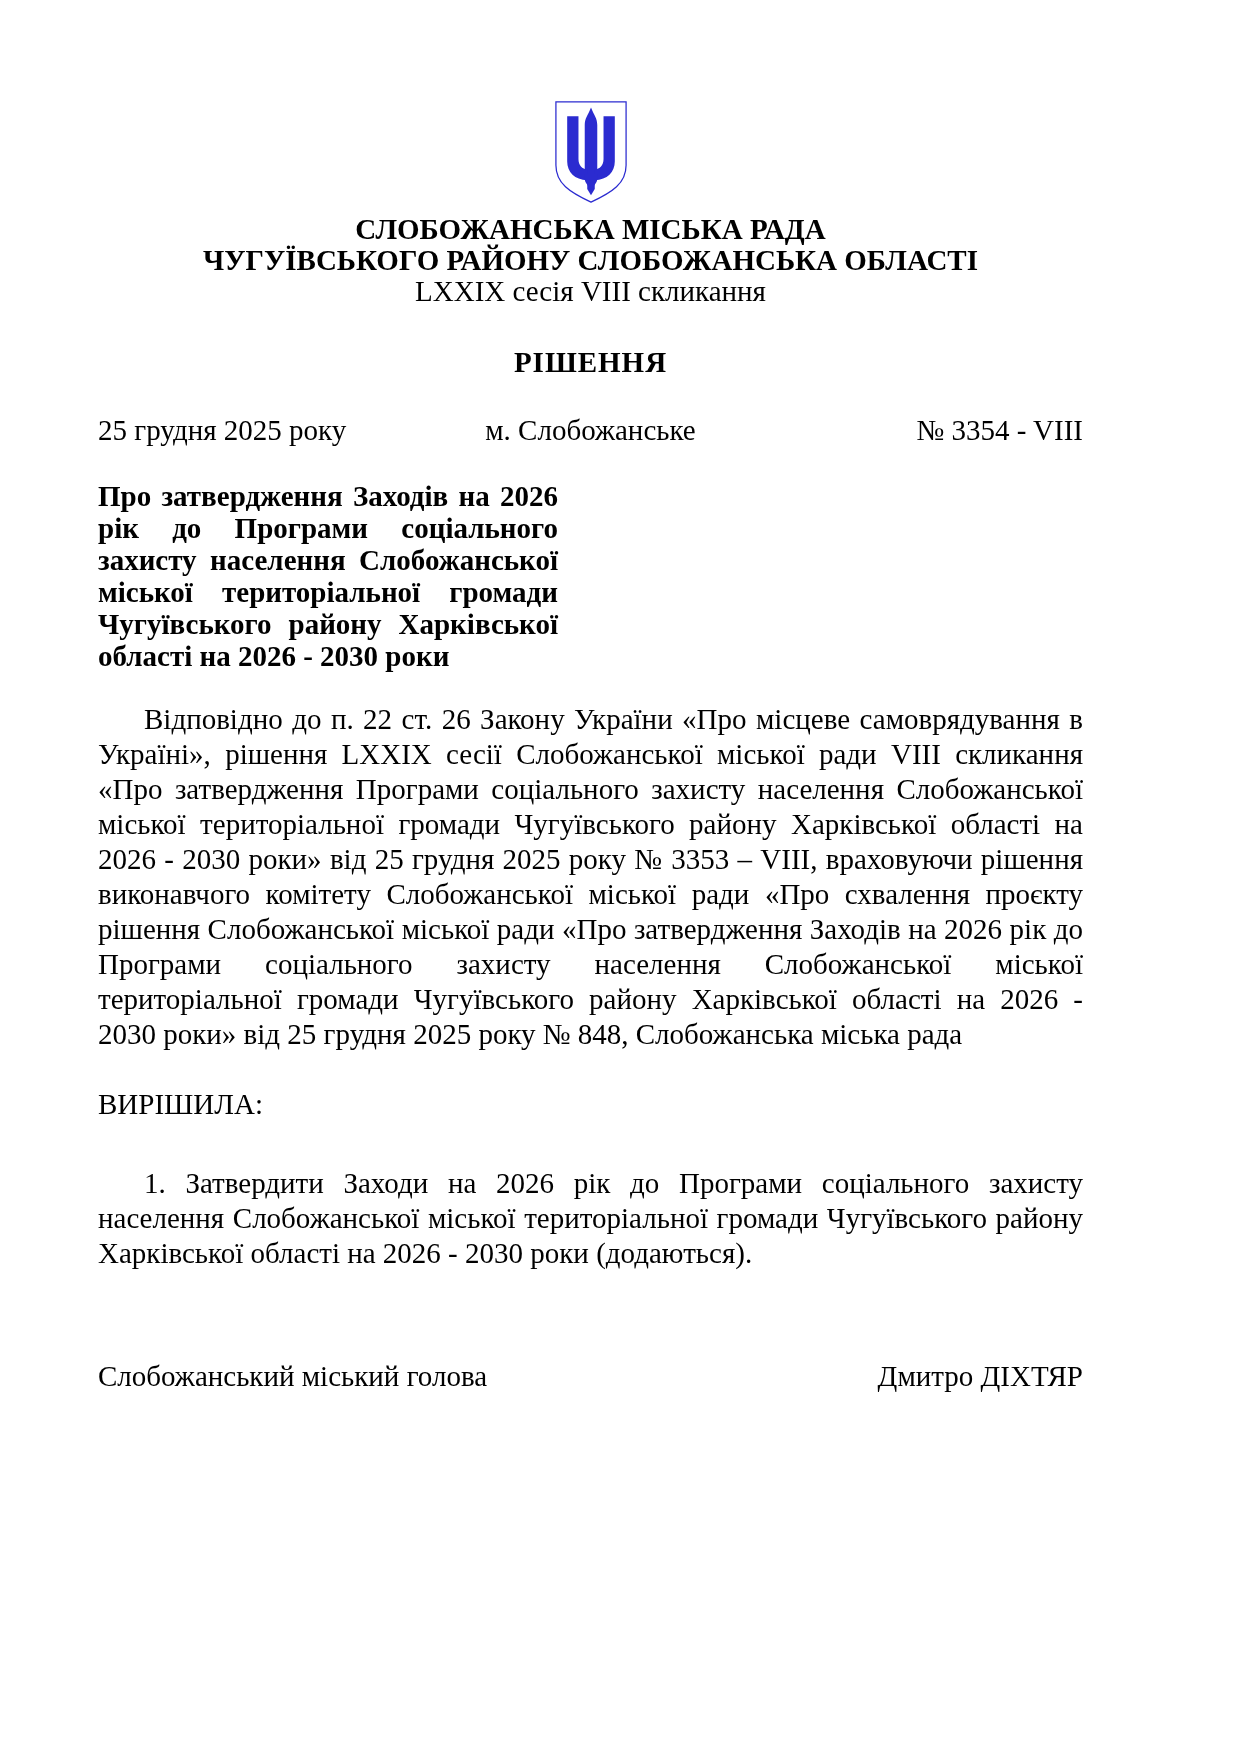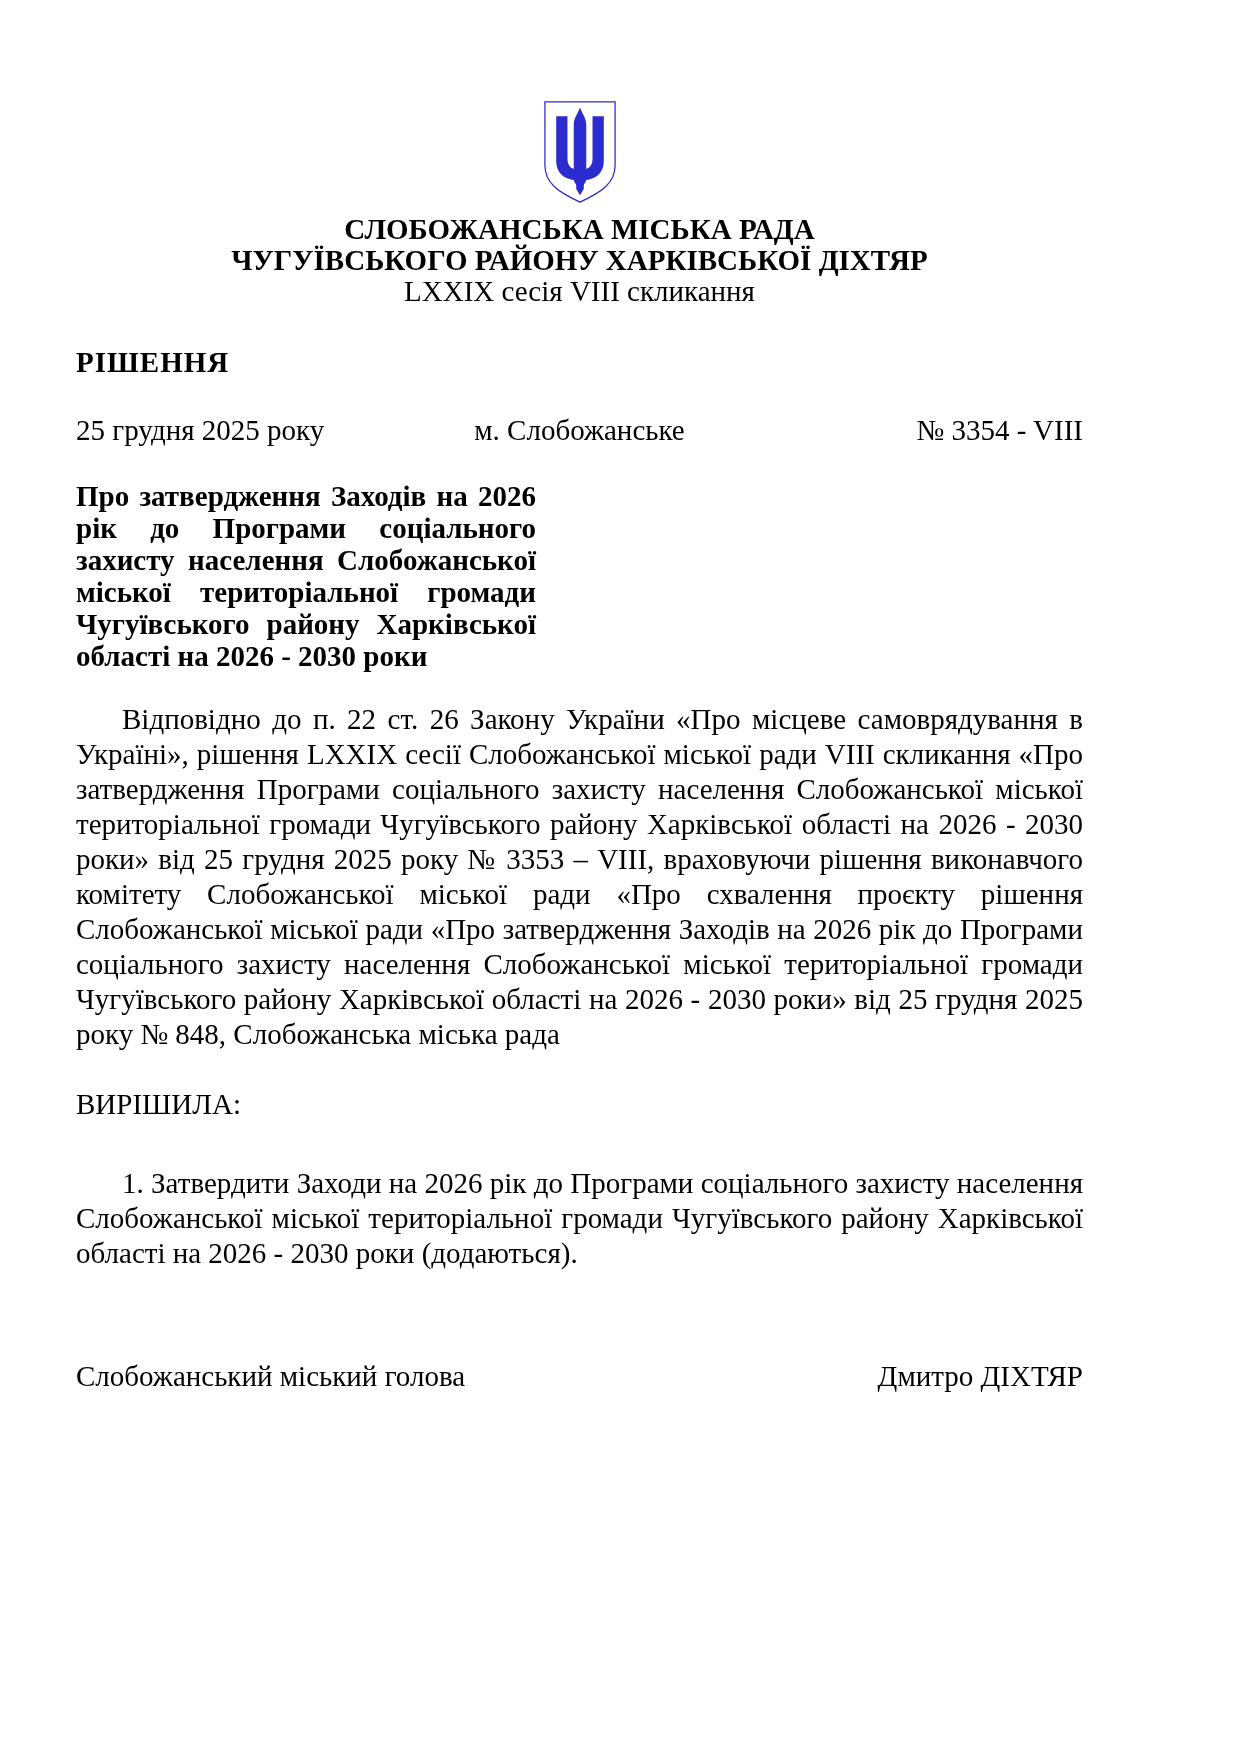--- a/index.html
+++ b/index.html
@@ -11,35 +11,36 @@
     position: relative;
     width: 1240px;
     height: 1754px;
     margin: 0 auto;
     background: #ffffff;
     color: #000000;
     font-family: "Liberation Serif", "DejaVu Serif", serif;
     font-size: 29px;
     line-height: 35px;
     box-sizing: border-box;
-    padding: 100px 157px 0 76px;
+    padding: 100px 157px 0 98px;
     overflow: hidden;
   }
   .emblem {
     width: 120px;
     margin: 0 auto 10px auto;
     text-align: center;
   }
   .emblem svg { display: block; margin: 0 auto; }
   .emblem-stroke { stroke: #2b2bd0; fill: none; stroke-width: 2; }
   .emblem-fill { fill: #2b2bd0; }
   .org { text-align: center; }
   .org-line { line-height: 31px; }
   .bold { font-weight: bold; }
   .doc-type {
+    text-align: center;
     font-weight: bold;
     margin-top: 38px;
     letter-spacing: 1px;
   }
   .meta-row {
     display: grid;
     grid-template-columns: 1fr 1fr 1fr;
     margin-top: 33px;
   }
   .meta-date { text-align: left; }
@@ -90,21 +91,21 @@
         <path class="emblem-fill" d="M98,26 H80 V94 C80,104 74,110 66,111 V128 C86,127 98,115 98,98 Z"></path>
 
         <path class="emblem-fill" d="M50,118 H70 V126 C70,132 64,136 60,146 C56,136 50,132 50,126 Z"></path>
         <path class="emblem-fill" d="M54,134 H66 V142 L60,152 L54,142 Z"></path>
       </svg>
     </span>
   </div>
 
   <div class="org">
     <div class="org-line bold">СЛОБОЖАНСЬКА МІСЬКА РАДА</div>
-    <div class="org-line bold">ЧУГУЇВСЬКОГО РАЙОНУ ХАРКІВСЬКОЇ ДІХТЯР</div>
+    <div class="org-line bold">ЧУГУЇВСЬКОГО РАЙОНУ СЛОБОЖАНСЬКА ОБЛАСТІ</div>
     <div class="org-line">LXXIX сесія VIII скликання</div>
   </div>
 
   <div class="doc-type">РІШЕННЯ</div>
 
   <div class="meta-row">
     <span class="meta-date">25 грудня 2025 року</span>
     <span class="meta-place">м. Слобожанське</span>
     <span class="meta-number">№ 3354 - VIII</span>
   </div>

